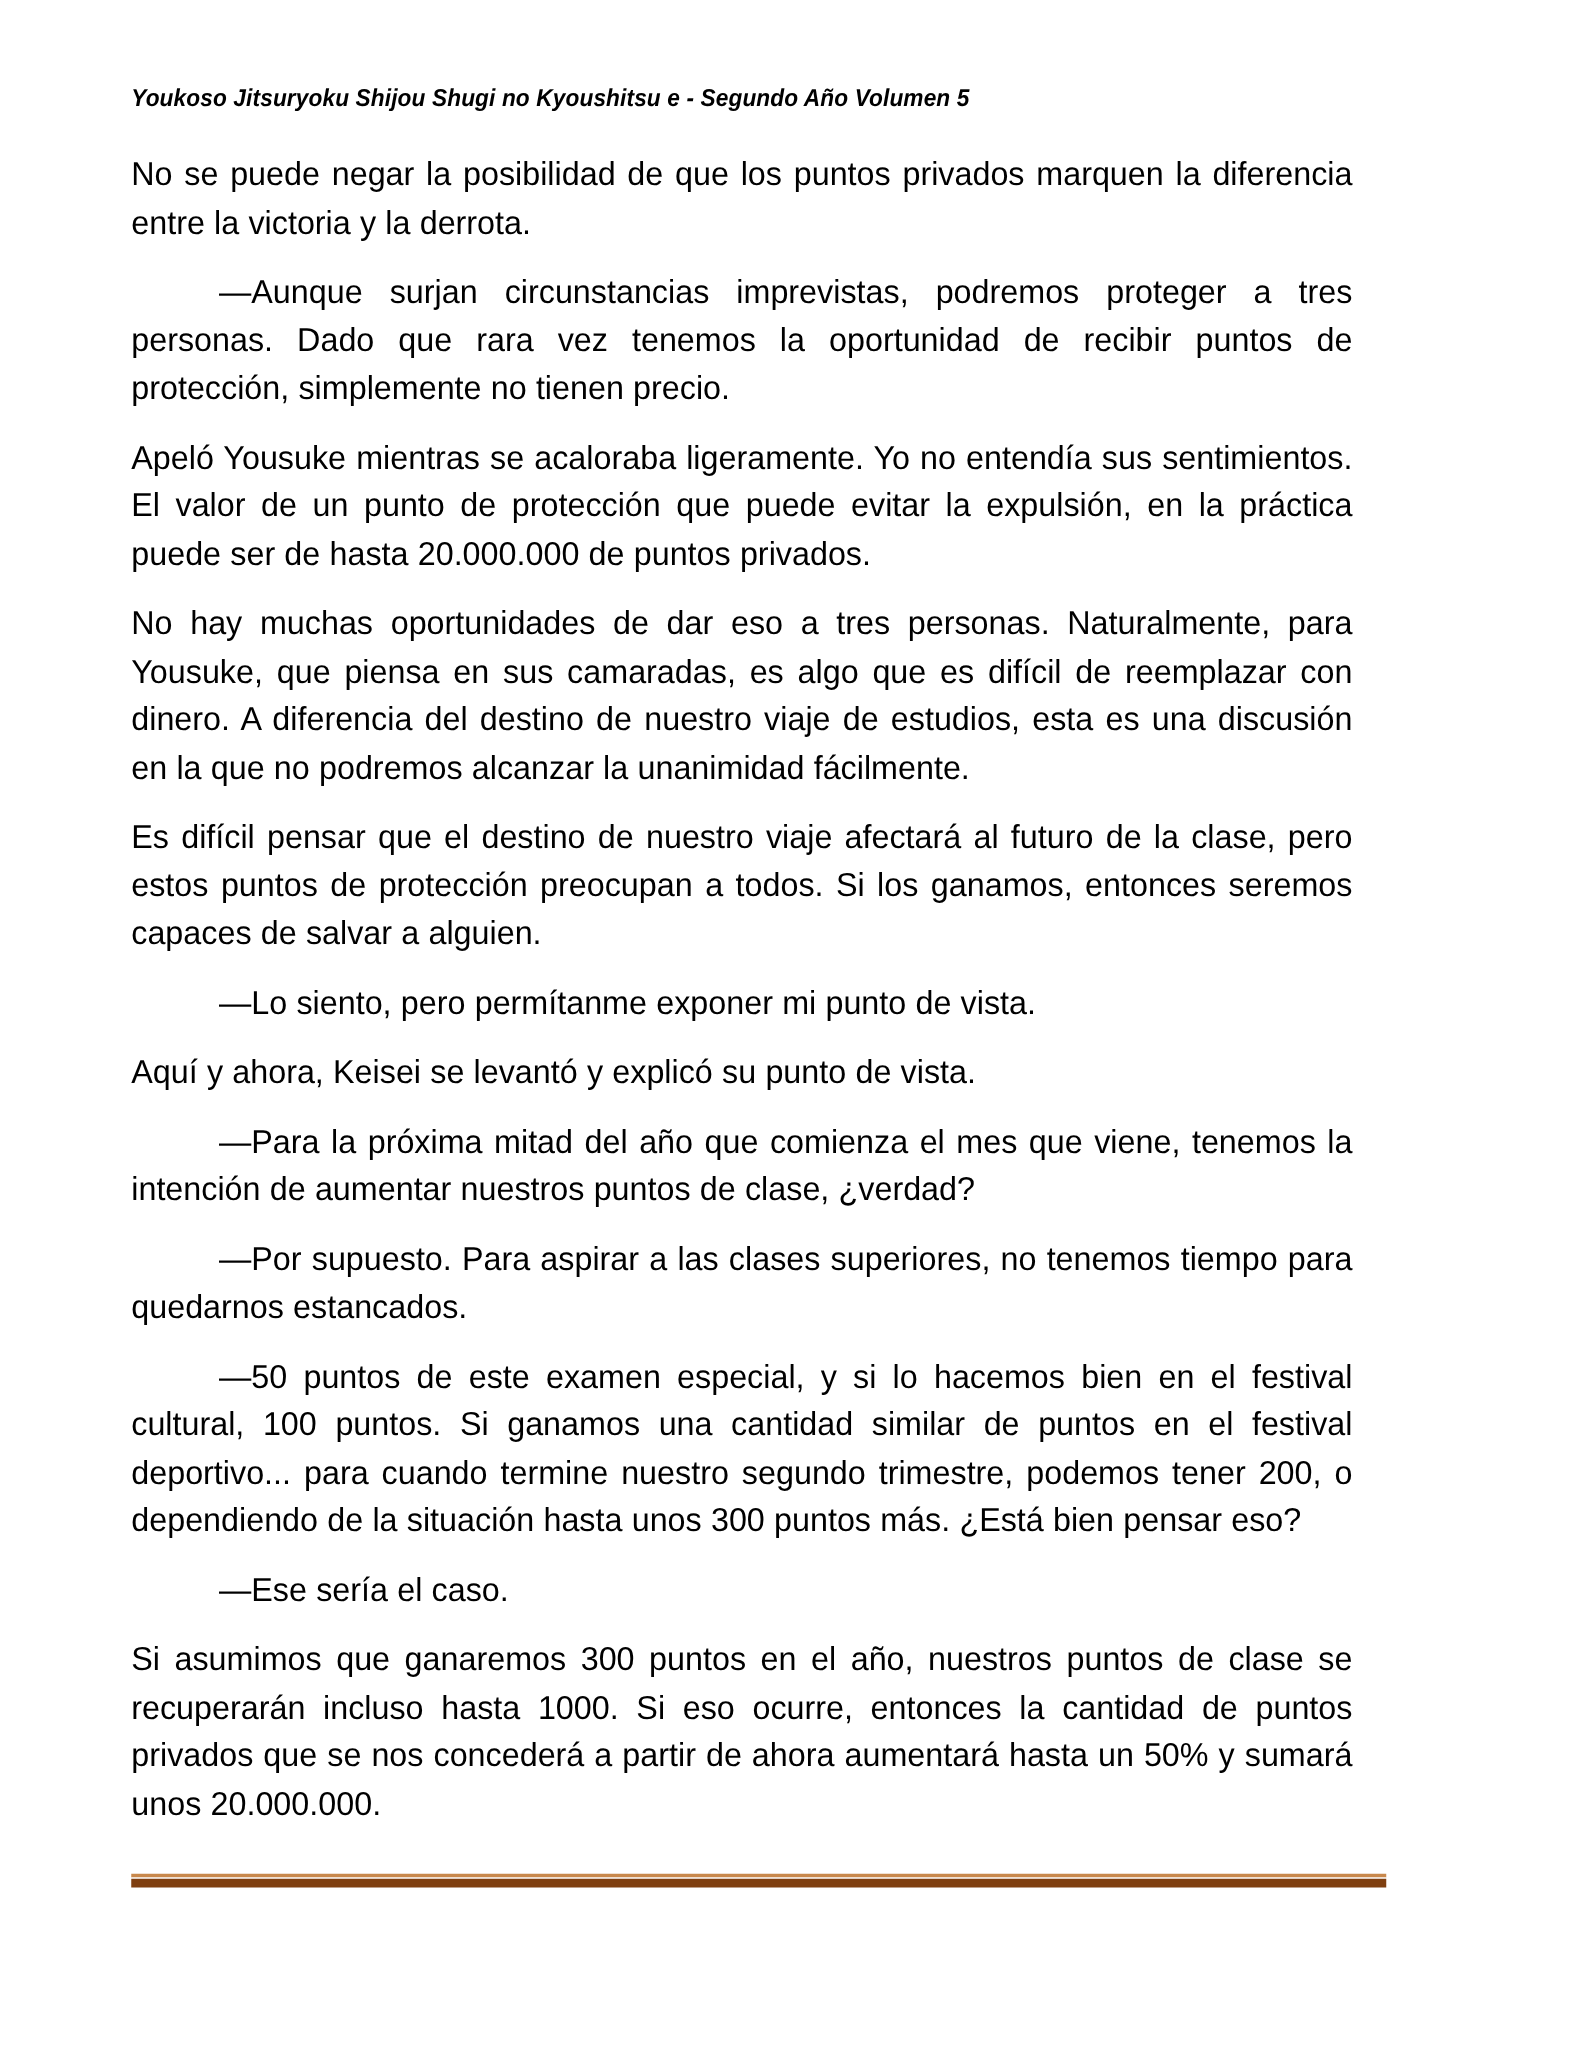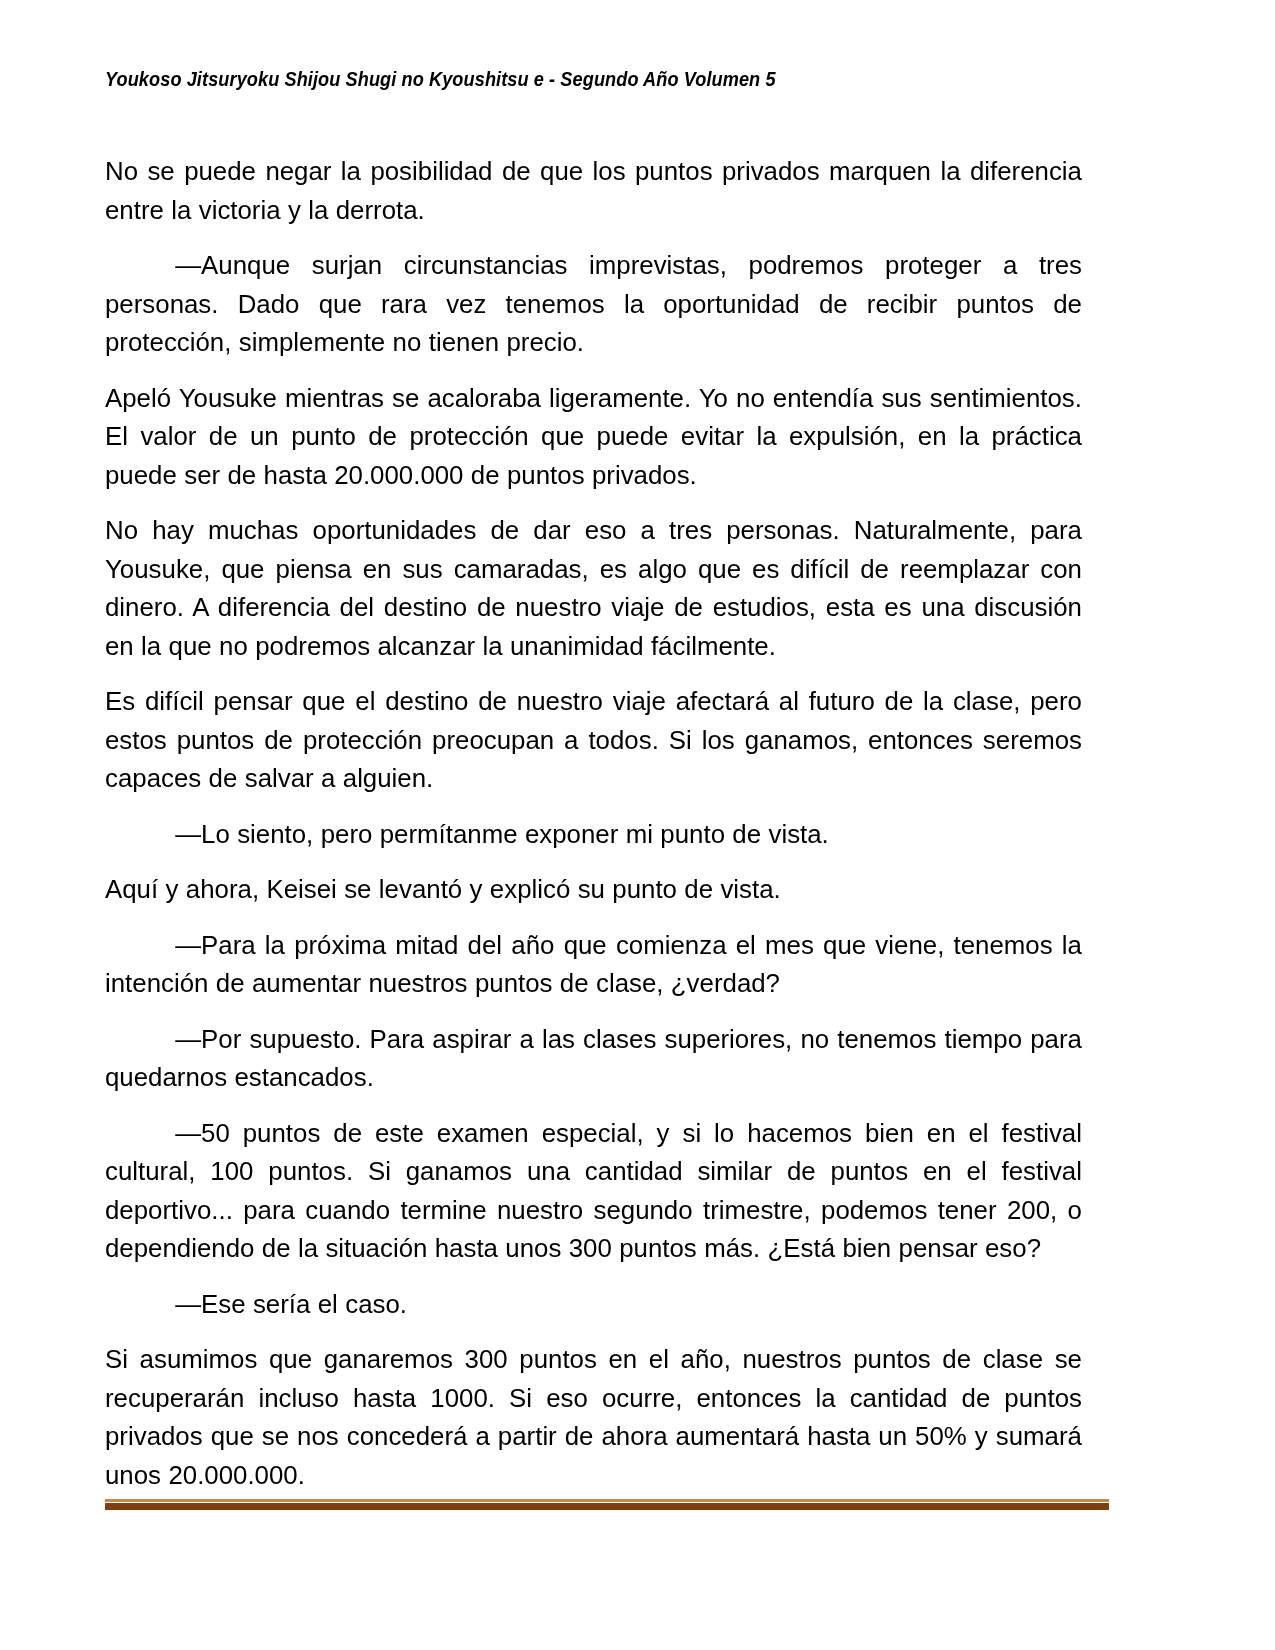--- a/index.html
+++ b/index.html
@@ -42,21 +42,21 @@
     color: #000000;
     white-space: nowrap;
     transform: scaleX(0.93);
     transform-origin: left center;
   }
 
   
   .content {
     position: absolute;
     left: 105px;
-    top: 152px;
+    top: 120px;
     width: 1002px;
   }
 
   .para {
     font-family: "Liberation Sans Narrow", "Liberation Sans", sans-serif;
     font-stretch: condensed;
     font-weight: 400;
     font-size: 26.5px;
     line-height: 38.5px;
     color: #000000;

